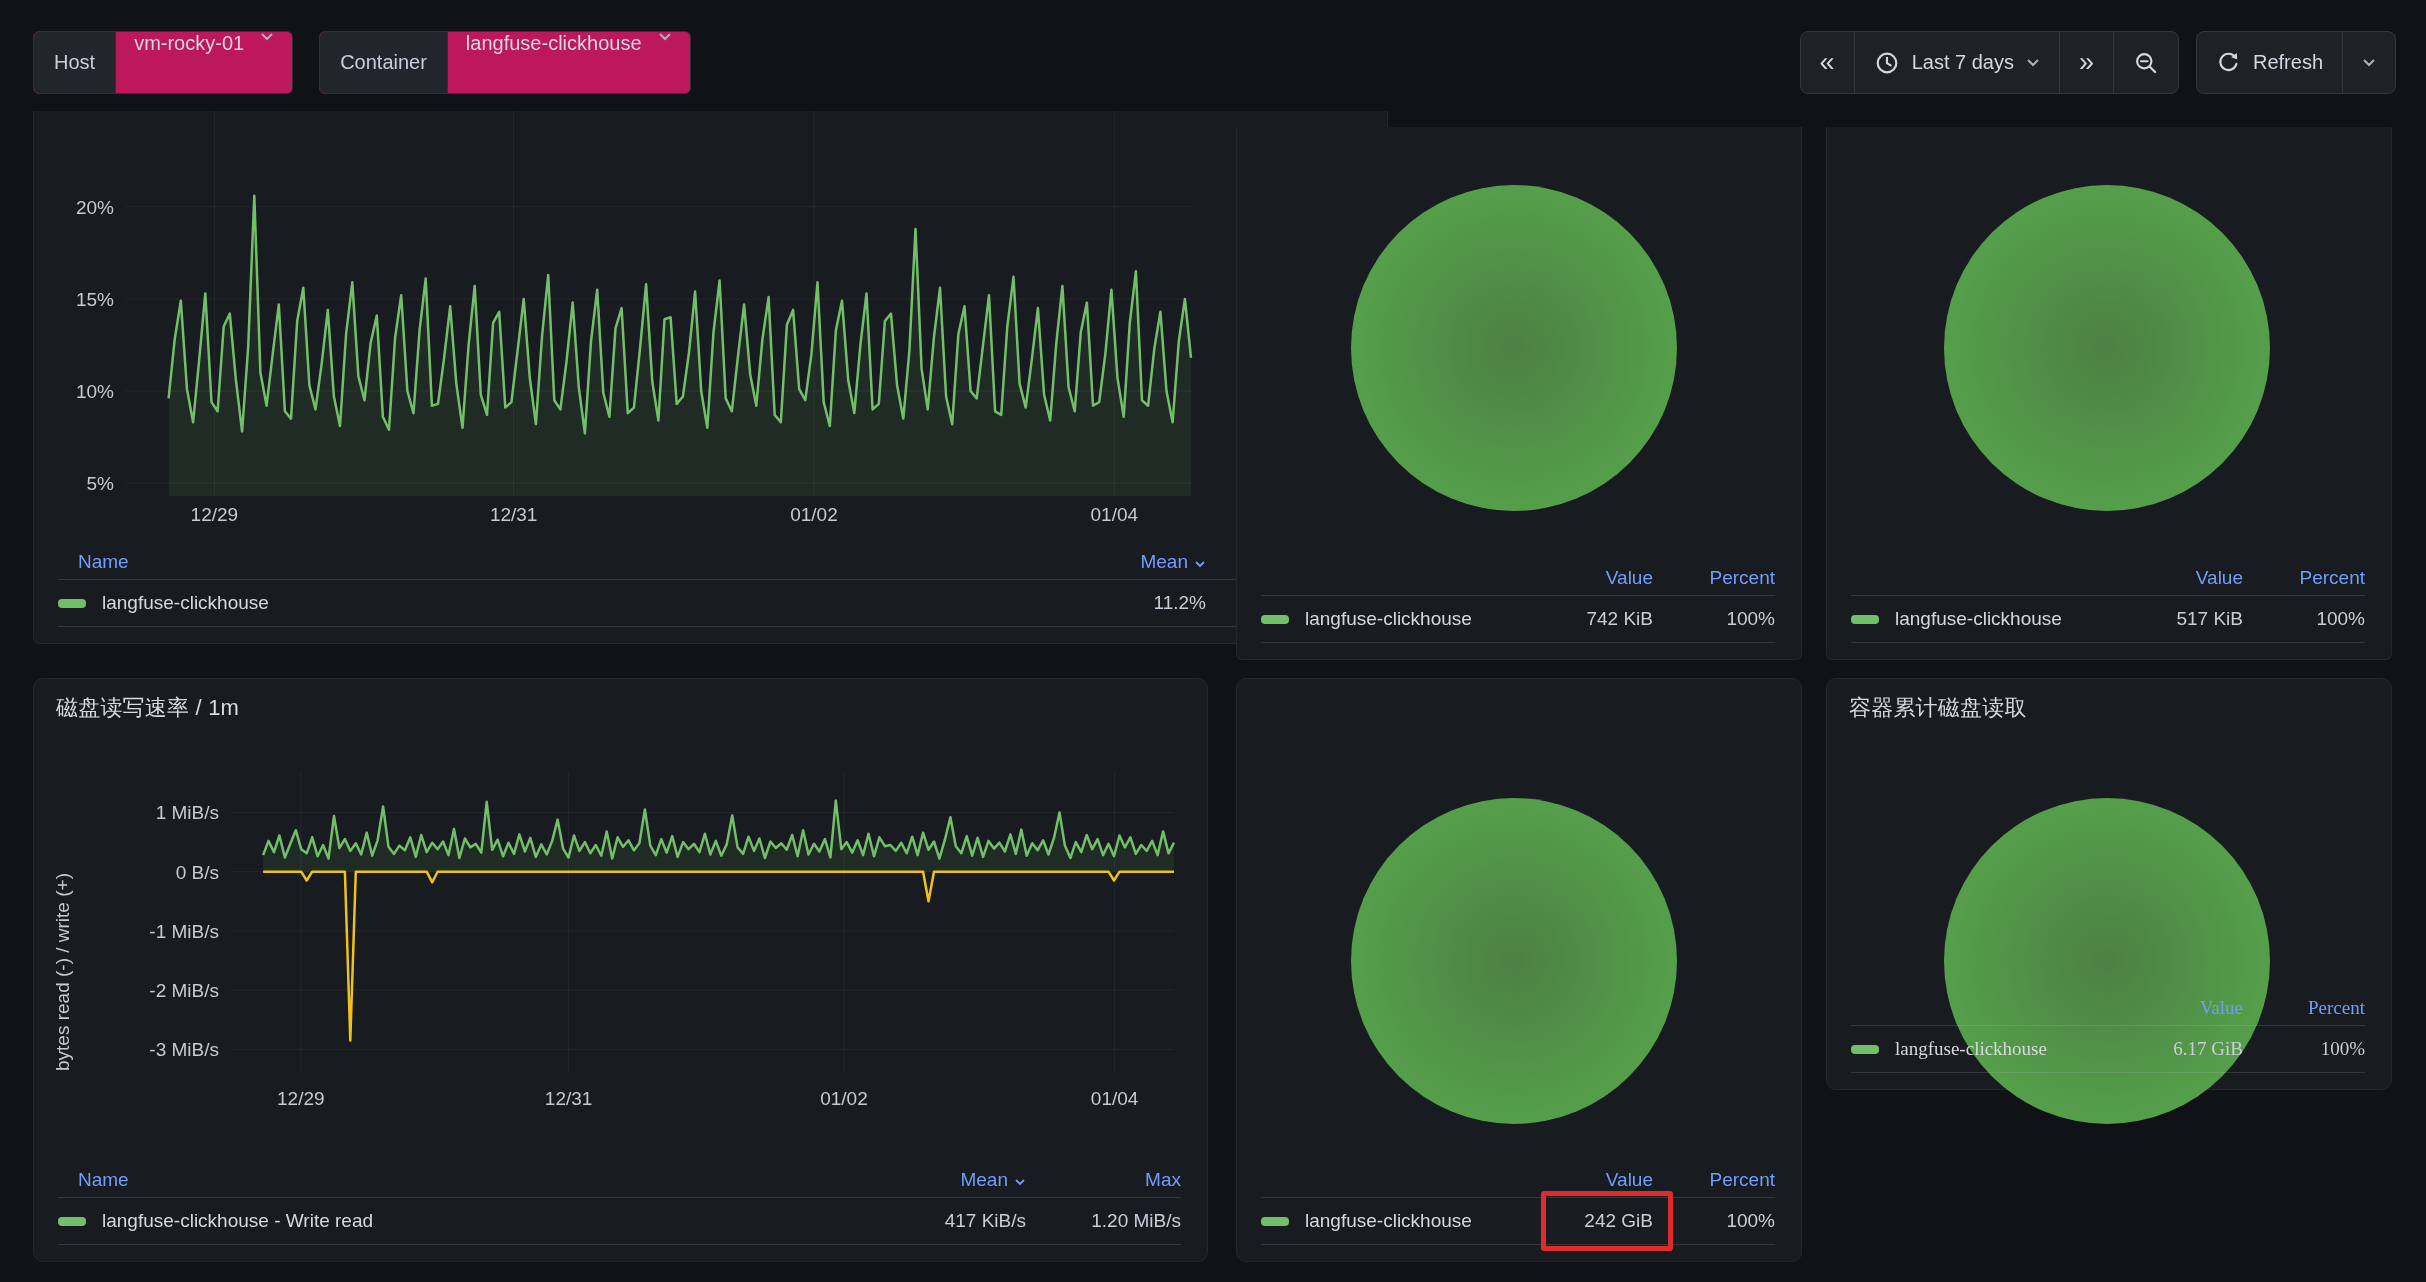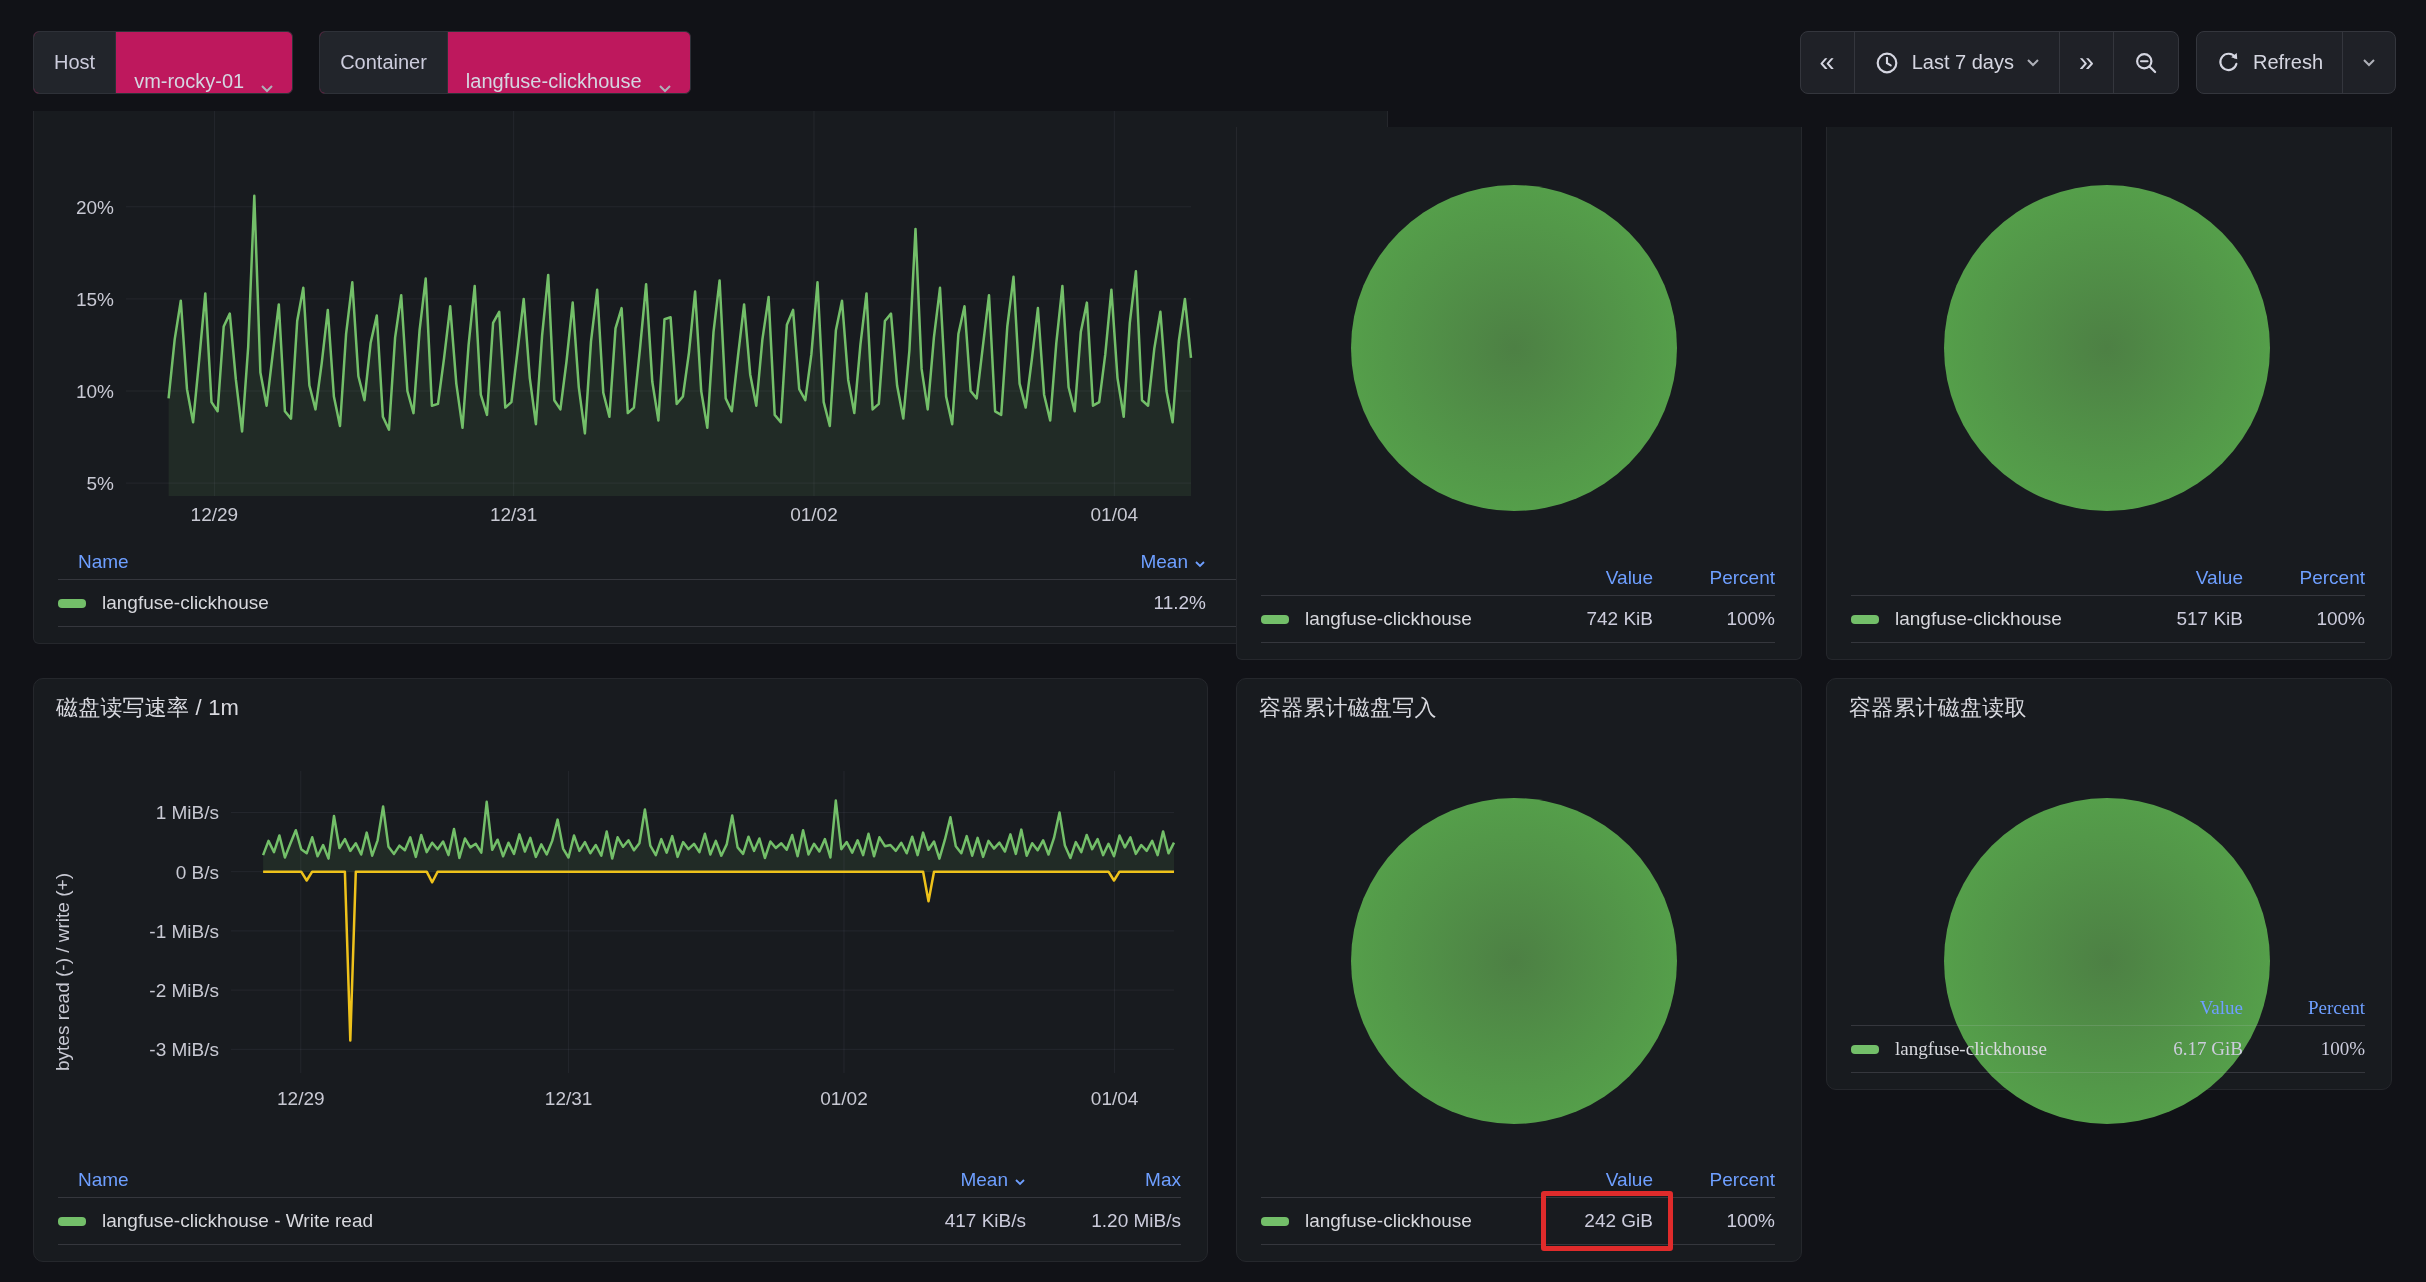--- a/index.html
+++ b/index.html
@@ -13,21 +13,21 @@
   html,body{width:2426px;height:1282px;overflow:hidden;background:var(--bg);
     font-family:"Liberation Sans","DejaVu Sans",sans-serif;color:var(--text);}
   .stage{position:relative;width:2426px;height:1282px;}
 
   
   .toolbar{position:absolute;left:0;top:0;width:100%;height:127px;}
   .var-group{position:absolute;left:33px;top:31px;display:flex;gap:26px;}
   .var-control{display:flex;height:63px;border:1px solid #2e3138;border-radius:6px;overflow:hidden;background:#be185d;}
   .var-label{display:flex;align-items:center;padding:0 20px;background:var(--ctl-label);
     border-right:1px solid #2e3138;font-size:20px;color:var(--text);}
-  .var-value{display:flex;align-items:flex-end;gap:16px;padding:0 18px;font-size:20px;
+  .var-value{display:flex;align-items:flex-start;gap:16px;padding:0 18px;font-size:20px;
     font-weight:500;color:#d5d6e1;cursor:pointer;}
   .tb-right{position:absolute;right:30px;top:31px;display:flex;gap:17px;height:63px;}
   .btn-group{display:flex;border:1px solid var(--ctl-border);border-radius:8px;background:var(--ctl-bg);overflow:hidden;}
   .tbtn{display:flex;align-items:center;gap:12px;padding:0 19px;border-left:1px solid var(--ctl-border);
     color:#d5d6e1;font-size:20px;font-weight:500;cursor:pointer;}
   .tbtn:first-child{border-left:none;}
   .chev-dbl{font-size:27px;line-height:1;color:#d5d6e1;}
   svg.ic{display:block;}
 
   
@@ -244,21 +244,20 @@
             <span class="swatch" style="background: rgb(115, 191, 105);"></span>
             <span>langfuse-clickhouse - Write read</span>
           </span>
           <span class="lg-col">417 KiB/s</span>
           <span class="lg-col">1.20 MiB/s</span>
         </div>
       </div>
   </div>
 
   <div class="panel" style="left:1236px;top:678px;width:566px;height:584px;">
-    <div class="panel-title">容器累计磁盘写入</div>
     <div class="pie" style="left: 114px; top: 119px; background: radial-gradient(circle, rgb(77, 128, 68) 0%, rgb(83, 152, 73) 55%, rgb(88, 171, 76) 100%);"></div>
     <div class="legend piel">
         <div class="lg-head">
           <span class="lg-name"></span>
           <span class="lg-col">Value</span>
           <span class="lg-col">Percent</span>
         </div>
         <div class="lg-row">
           <span class="lg-name">
             <span class="swatch" style="background: rgb(115, 191, 105);"></span>

